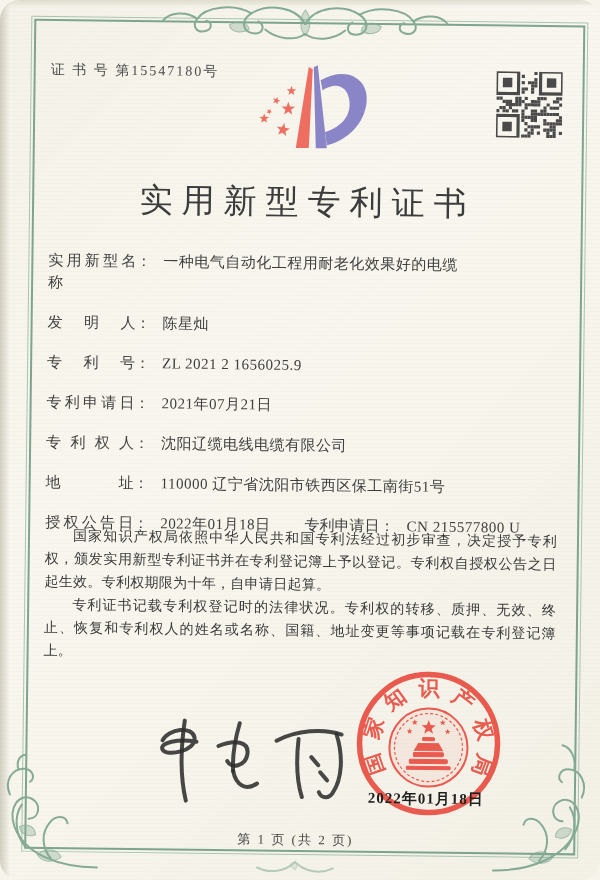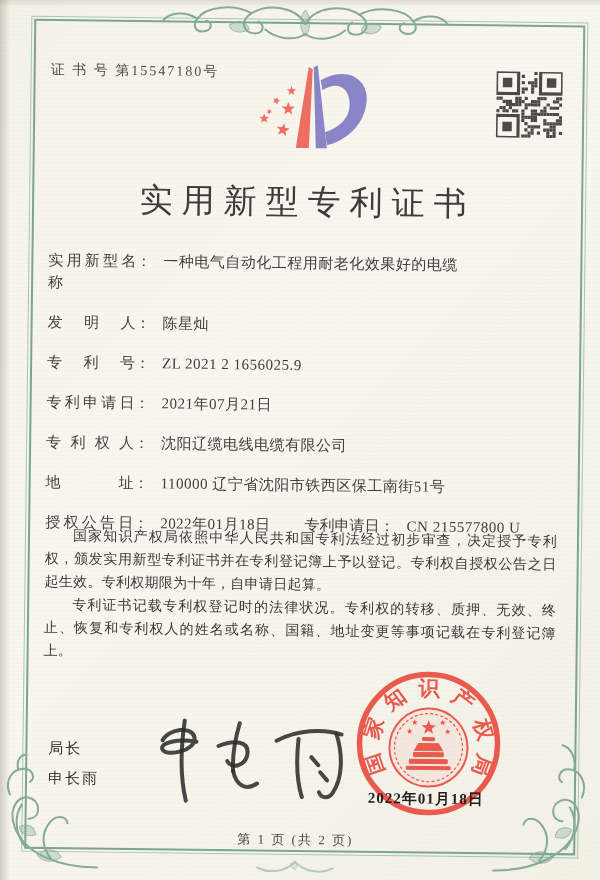--- a/index.html
+++ b/index.html
@@ -6,20 +6,21 @@
   body{
     width:600px;height:880px;overflow:hidden;
     font-family:"Liberation Serif","DejaVu Serif",serif;
     background:#f6f4eb;
   }
   .stage{
     position:relative;width:600px;height:880px;overflow:hidden;
     background:
       repeating-linear-gradient(0deg, rgba(120,110,80,0.02) 0 1px, transparent 1px 4px),
       linear-gradient(135deg,#f4f2e8 0%,#f8f6ee 40%,#f3f1e6 100%);
+    border-radius: 20px;
   }
   .stage::before{ 
     content:"";position:absolute;left:0;top:0;width:10px;height:100%;
     background:linear-gradient(90deg,rgba(140,132,110,.35),rgba(140,132,110,0));
     z-index:9;pointer-events:none;
   }
   .stage::after{ 
     content:"";position:absolute;left:0;top:0;width:100%;height:7px;
     background:linear-gradient(180deg,rgba(140,132,110,.22),rgba(140,132,110,0));
     z-index:9;pointer-events:none;
@@ -315,24 +316,20 @@
           <span class="fvalue">CN 215577800 U</span>
         </span>
       </div>
     </div>
 
     <div class="paras">
       <p>国家知识产权局依照中华人民共和国专利法经过初步审查，决定授予专利权，颁发实用新型专利证书并在专利登记簿上予以登记。专利权自授权公告之日起生效。专利权期限为十年，自申请日起算。</p>
       <p>专利证书记载专利权登记时的法律状况。专利权的转移、质押、无效、终止、恢复和专利权人的姓名或名称、国籍、地址变更等事项记载在专利登记簿上。</p>
     </div>
 
-    <div class="signer">
-      <div>局长</div>
-      <div>申长雨</div>
-    </div>
 
     <svg class="signature" width="210" height="100" viewBox="0 0 210 100">
       <path d="M38,10 C35,32 33,62 40,90"></path>
       <path d="M16,30 C22,18 46,15 48,27 C50,40 20,47 16,39 C13,32 32,28 50,31"></path>
       <path d="M93,12 C88,30 86,48 87,60"></path>
       <path d="M72,35 C88,28 103,30 101,43 C99,55 85,58 81,50"></path>
       <path d="M87,60 C90,74 100,80 111,72"></path>
       <path d="M130,29 C150,18 177,16 195,22"></path>
       <path d="M152,27 C150,47 150,67 156,85"></path>
       <path d="M190,22 C197,44 196,66 187,80 C183,87 175,86 173,80"></path>

